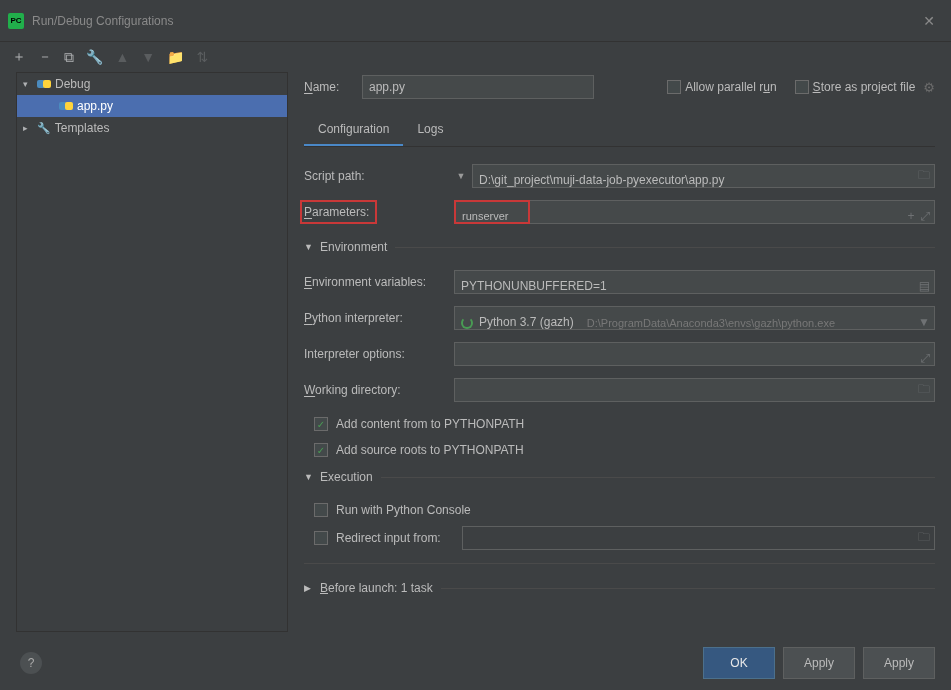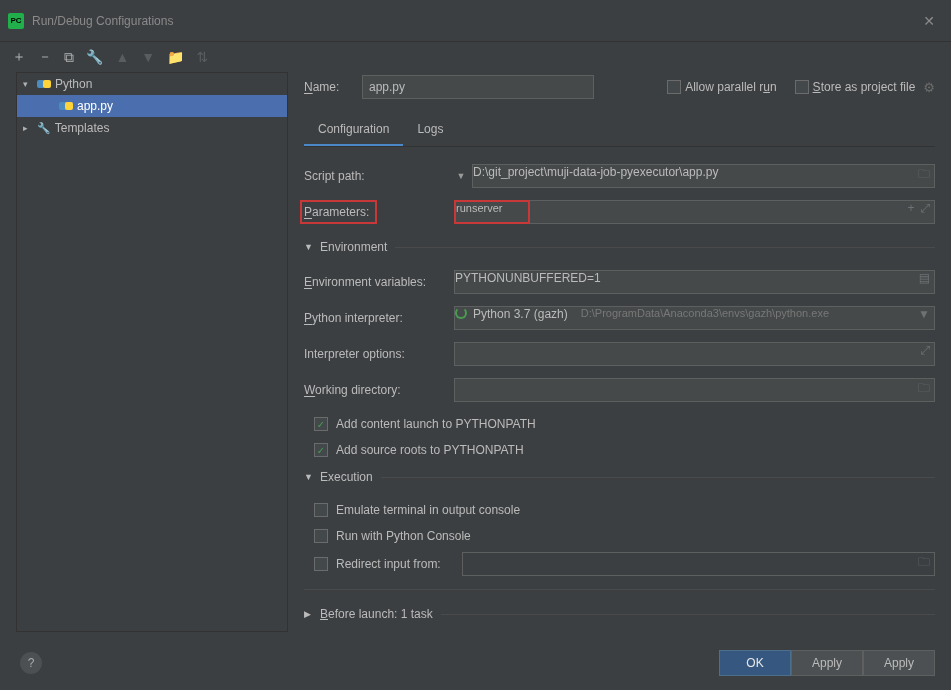--- a/index.html
+++ b/index.html
@@ -35,21 +35,21 @@
 .gear { color: #6b6b6b; margin-left: 4px; font-size: 13px; }
 
 .tabs { display: flex; border-bottom: 1px solid #323232; }
 .tab { padding: 8px 14px; cursor: pointer; color: #bbbbbb; border-bottom: 2px solid transparent; }
 .tab.active { border-bottom: 2px solid #4a88c7; color: #bbbbbb; }
 
 .form { padding-top: 16px; }
 .form-row { display: flex; align-items: center; height: 26px; margin-bottom: 10px; }
 .form-row .flabel { width: 150px; color: #bbbbbb; position: relative; }
 .form-row .flabel u { text-decoration: underline; text-underline-offset: 2px; }
-.form-row .finput { flex: 1; height: 24px; background: #45494a; border: 1px solid #5e6060; color: #bbbbbb; padding: 0 0; font-size: 12px; display: flex; align-items: flex-start; position: relative; }
+.form-row .finput { flex: 1; height: 24px; background: #45494a; border: 1px solid #5e6060; color: #bbbbbb; padding: 0 6px; font-size: 12px; display: flex; align-items: flex-end; position: relative; }
 .form-row .finput .end-icons { position: absolute; right: 4px; display: flex; gap: 6px; color: #6f7274; font-size: 12px; }
 .form-row .combo-arrow { width: 14px; text-align: center; color: #9a9a9a; font-size: 9px; margin-right: 4px; }
 .form-row .finput.mono { font-family: Consolas, monospace; font-size: 11px; }
 .hl { border: 2px solid #c93838 !important; }
 .hl-label { border: 2px solid #c93838; padding: 2px 6px 2px 2px; height: 24px; display: inline-flex; align-items: center; margin-left: -4px; }
 
 .section-hdr { display: flex; align-items: center; height: 24px; color: #bbbbbb; margin: 4px 0 10px 0; cursor: pointer; }
 .section-hdr .tri { width: 16px; font-size: 9px; }
 .section-hdr .line { flex: 1; height: 1px; background: #4a4a4a; margin-left: 8px; }
 
@@ -58,21 +58,21 @@
 
 .divider { height: 1px; background: #4a4a4a; margin: 12px 0; }
 
 .before-launch { display: flex; align-items: center; height: 24px; cursor: pointer; }
 .before-launch .tri { width: 16px; font-size: 9px; }
 .before-launch .line { flex: 1; height: 1px; background: #4a4a4a; margin-left: 8px; }
 
 .footer { display: flex; align-items: center; height: 46px; padding: 0 16px; }
 .help { width: 22px; height: 22px; border-radius: 11px; background: #4c5052; color: #aaa; display: flex; align-items: center; justify-content: center; font-size: 12px; cursor: pointer; margin-left: 4px; }
 .spacer { flex: 1; }
-.btn { min-width: 72px; height: 26px; background: #4c5052; border: 1px solid #5e6060; color: #bbbbbb; cursor: pointer; font-size: 12px; }
+.btn { min-width: 72px; height: 32px; margin-left: 8px; background: #4c5052; border: 1px solid #5e6060; color: #bbbbbb; cursor: pointer; font-size: 12px; }
 .btn.primary { background: #365880; border-color: #4c708c; color: #e8e8e8; }
 
 .py-logo { display: inline-block; width: 14px; height: 14px; position: relative; }
 .py-logo::before { content: ""; position: absolute; left: 0; top: 3px; width: 8px; height: 8px; background: #4b8bbe; border-radius: 2px; }
 .py-logo::after { content: ""; position: absolute; right: 0; bottom: 3px; width: 8px; height: 8px; background: #ffd43b; border-radius: 2px; }
 .spin { width: 12px; height: 12px; border: 2px solid #499c54; border-top-color: transparent; border-radius: 50%; margin-right: 6px; }
 .interp-path { color: #787878; font-size: 11px; margin-left: 13px; }
 </style>
 </head>
 <body>
@@ -92,21 +92,21 @@
   <span class="tool disabled">▼</span>
   <span class="tool">📁</span>
   <span class="tool disabled">⇅</span>
 </div>
 
 <div class="content">
   <div class="sidebar">
     <div class="tree-item">
       <span class="arrow">▾</span>
       <span class="py-logo"></span>
-      <span class="label" style="margin-left:4px;">Python</span>
+      <span class="label" style="margin-left:4px;">Debug</span>
     </div>
     <div class="tree-item tree-child sel">
       <span class="py-logo" style="margin-left:14px;"></span>
       <span class="label" style="margin-left:4px;">app.py</span>
     </div>
     <div class="tree-item">
       <span class="arrow">▸</span>
       <span class="tmpl-icon">🔧</span>
       <span class="label">Templates</span>
     </div>
@@ -200,37 +200,33 @@
         <span class="flabel"><u>W</u>orking directory:</span>
         <div class="finput">
           <span class="end-icons">
               <span>🗀</span>
             </span>
         </div>
       </div>
 
       <div class="chk-row">
         <span class="box checked">✓</span>
-        <span>Add content launch to PYTHONPATH</span>
+        <span>Add content from to PYTHONPATH</span>
       </div>
       <div class="chk-row">
         <span class="box checked">✓</span>
         <span>Add source roots to PYTHONPATH</span>
       </div>
 
       <div class="section-hdr">
         <span class="tri">▼</span>
         <span>Execution</span>
         <span class="line"></span>
       </div>
 
-      <div class="chk-row">
-        <span class="box"></span>
-        <span>Emulate terminal in output console</span>
-      </div>
       <div class="chk-row">
         <span class="box"></span>
         <span>Run with Python Console</span>
       </div>
       <div class="form-row" style="margin-left:10px;">
         <span class="box" style="width:14px;height:14px;border:1px solid #6b6b6b;background:#43494a;margin-right:8px;"></span>
         <span style="width:126px;">Redirect input from:</span>
         <div class="finput" style="background:#3c3f41;">
           <span class="end-icons">
               <span>🗀</span>

